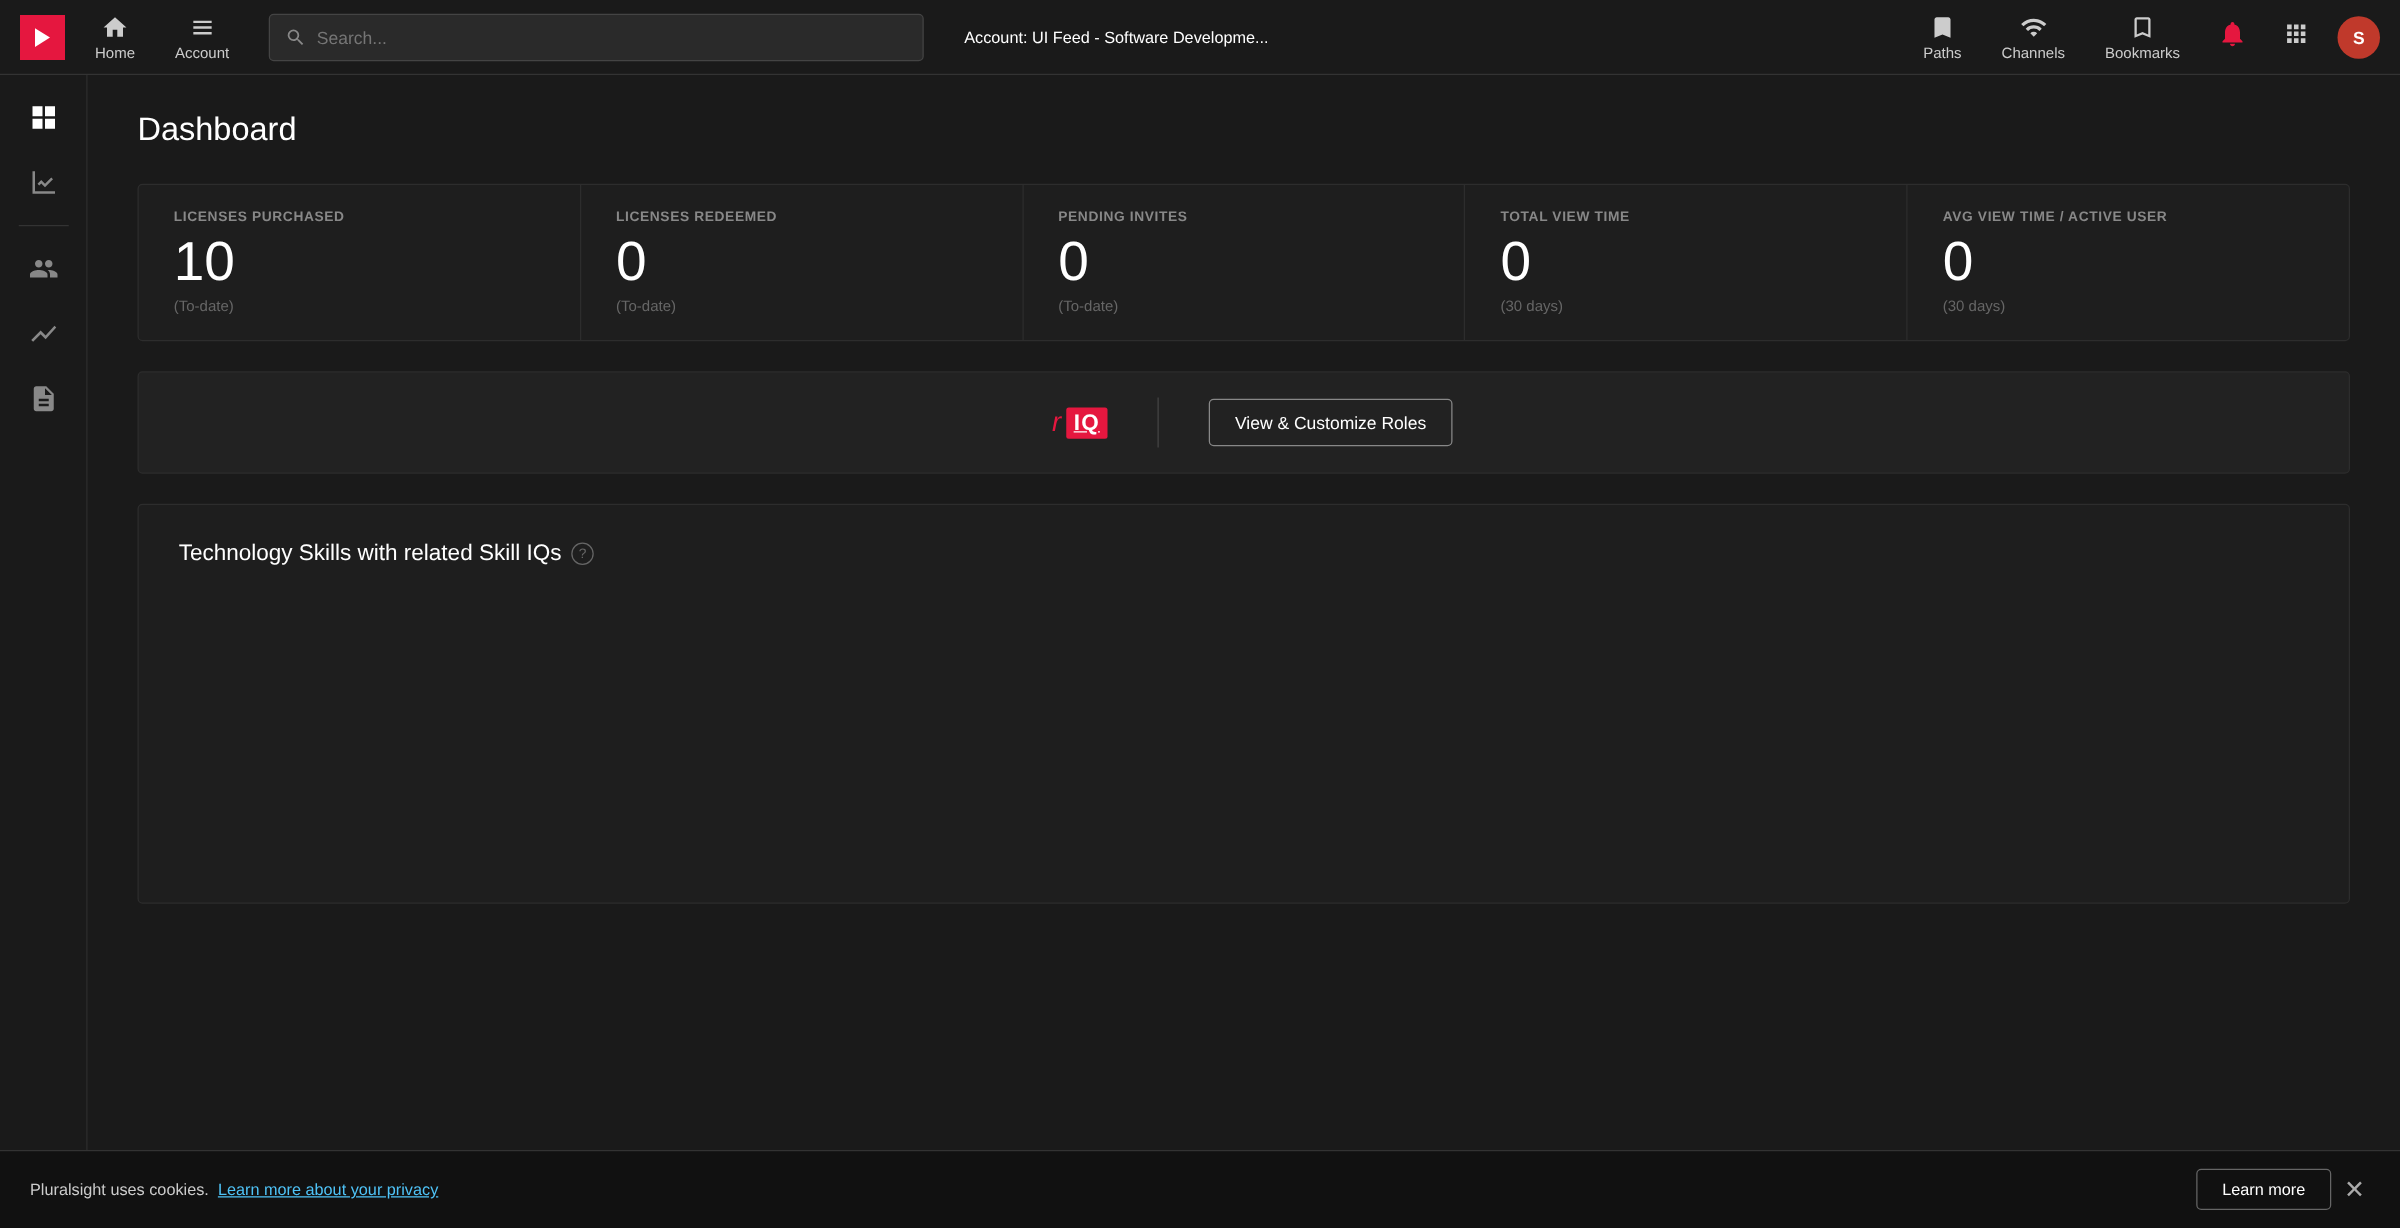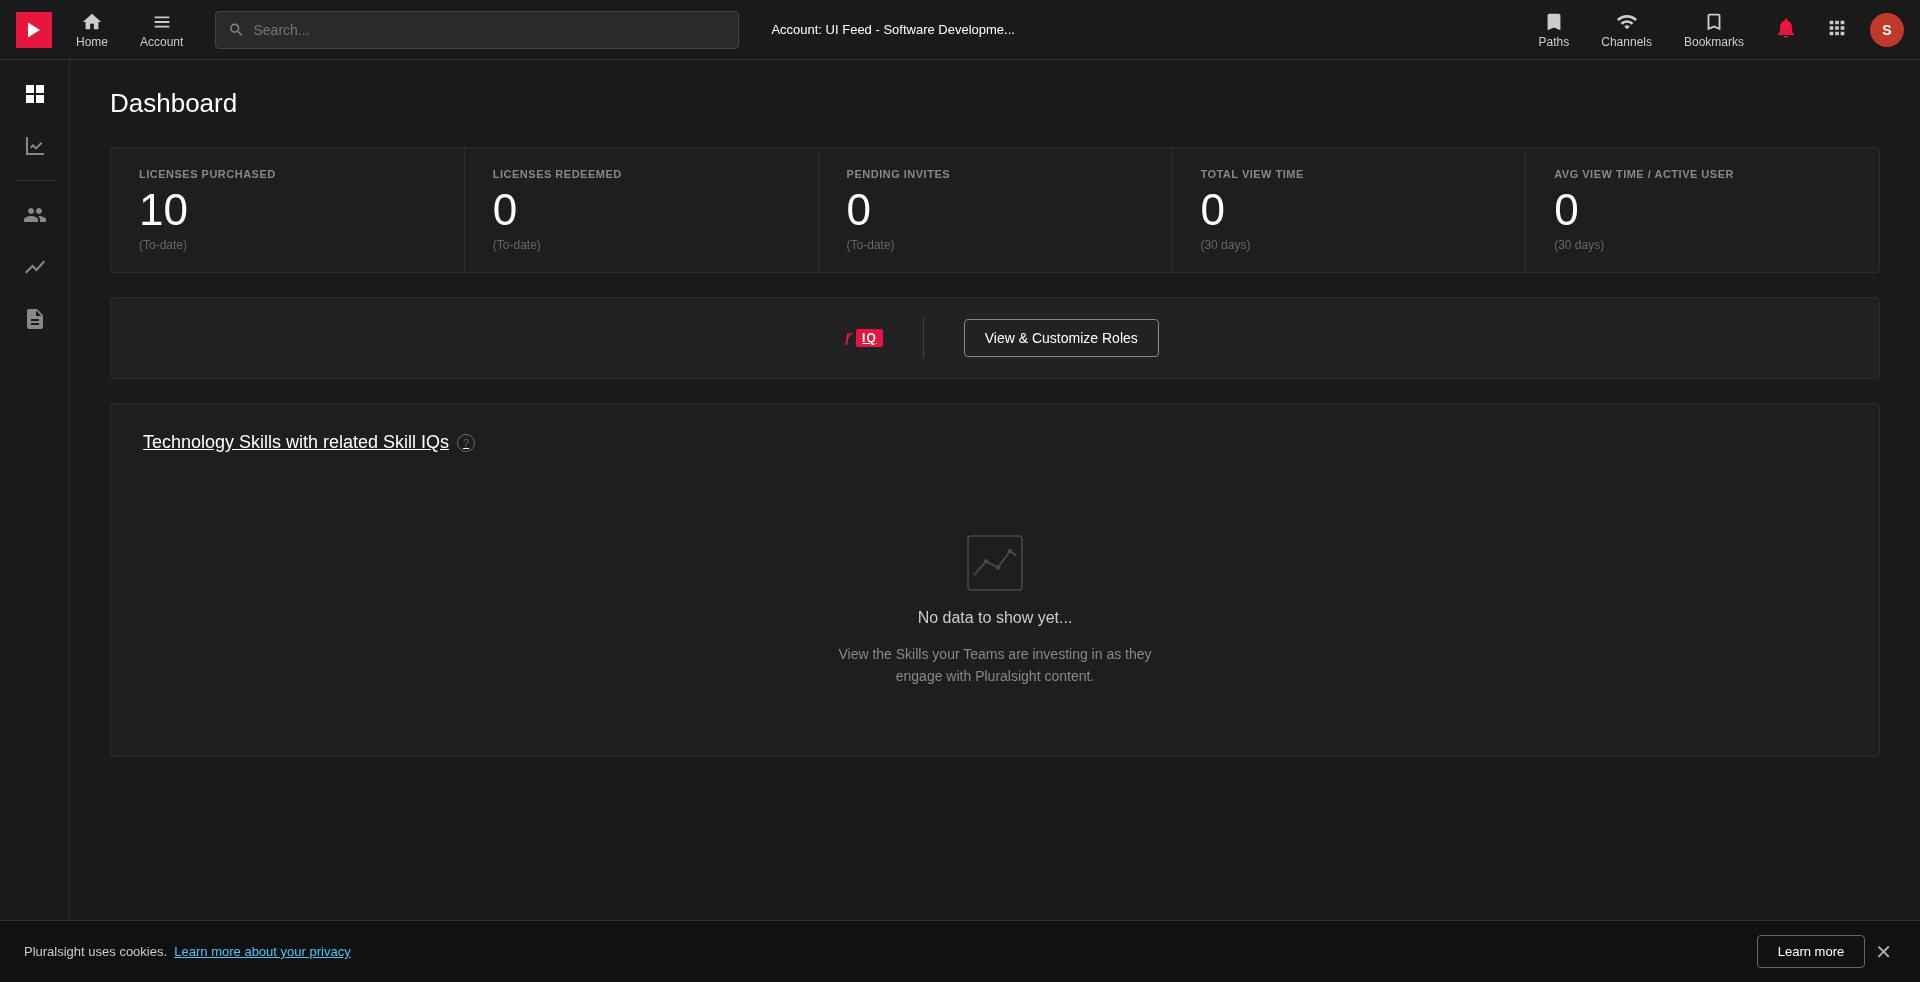--- a/index.html
+++ b/index.html
@@ -235,21 +235,21 @@
       gap: 8px;
     }
     .role-iq-logo {
       display: flex;
       align-items: center;
       gap: 2px;
     }
     .role-iq-logo .iq-box {
       background: #e5173f;
       color: #fff;
-      font-size: 12px;
+      font-size: 18px;
       font-weight: 800;
       padding: 2px 6px;
       border-radius: 2px;
       letter-spacing: 1px;
       text-decoration: underline;
     }
     .banner-divider {
       width: 1px;
       height: 40px;
       background: #444;
@@ -270,21 +270,20 @@
       border: 1px solid #2d2d2d;
       border-radius: 4px;
       padding: 28px 32px;
       min-height: 320px;
     }
     .skills-header {
       display: flex;
       align-items: center;
       gap: 8px;
       margin-bottom: 40px;
-      text-decoration: underline;
     }
     .skills-title {
       font-size: 18px;
       font-weight: 400;
       color: #fff;
     }
     .info-icon {
       width: 18px; height: 18px;
       border: 1px solid #666;
       border-radius: 50%;
@@ -496,34 +495,20 @@
     </div>
     <div class="banner-divider"></div>
     <button class="customize-roles-btn">View &amp; Customize Roles</button>
   </div>
 
   <div class="skills-section">
     <div class="skills-header">
       <h2 class="skills-title">Technology Skills with related Skill IQs</h2>
       <div class="info-icon">?</div>
     </div>
-    <div class="no-data-container">
-
-      <svg class="chart-icon" viewBox="0 0 80 80" fill="none" xmlns="http://www.w3.org/2000/svg">
-        <rect x="4" y="4" width="72" height="72" rx="4" stroke="#888" stroke-width="2" fill="none"></rect>
-        <polyline points="12,56 28,38 44,46 60,24 68,30" stroke="#888" stroke-width="2.5" fill="none"></polyline>
-        <circle cx="28" cy="38" r="3" fill="#888"></circle>
-        <circle cx="44" cy="46" r="3" fill="#888"></circle>
-        <circle cx="60" cy="24" r="3" fill="#888"></circle>
-      </svg>
-      <div class="no-data-text">No data to show yet...</div>
-      <div class="no-data-sub">
-        View the Skills your Teams are investing in as they<br>engage with Pluralsight content.
-      </div>
-    </div>
   </div>
 
 </main>
 
 <div class="cookie-banner">
   <div class="cookie-text">
     <span>Pluralsight uses cookies.</span>
     &nbsp;<a>Learn more about your privacy</a>
   </div>
   <div class="cookie-actions">

